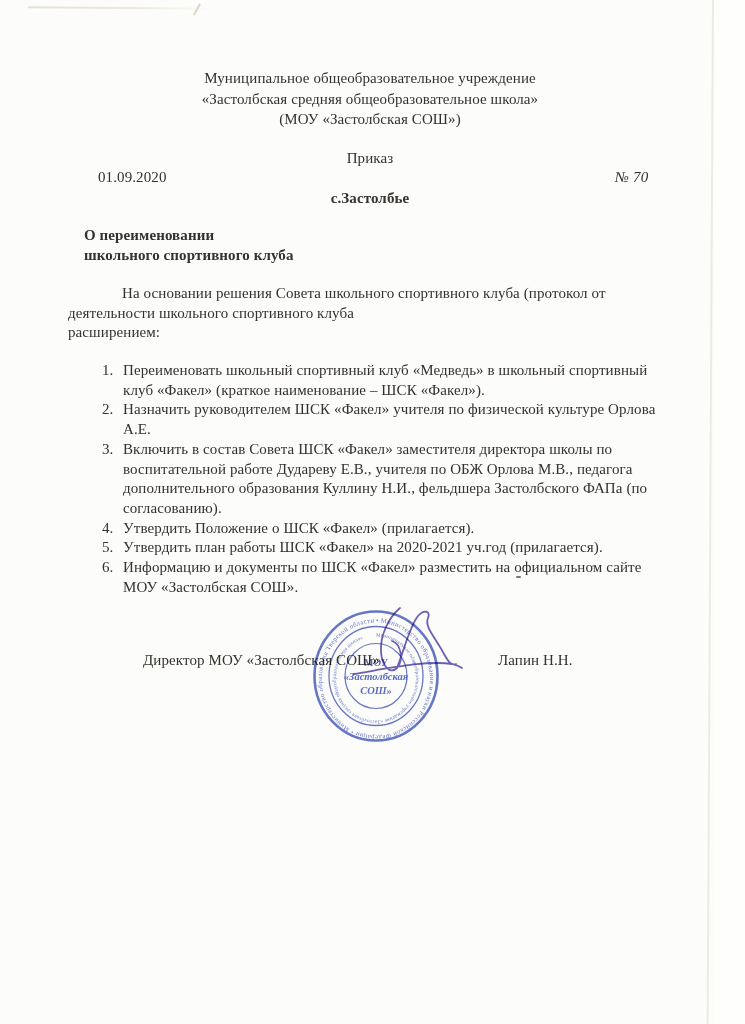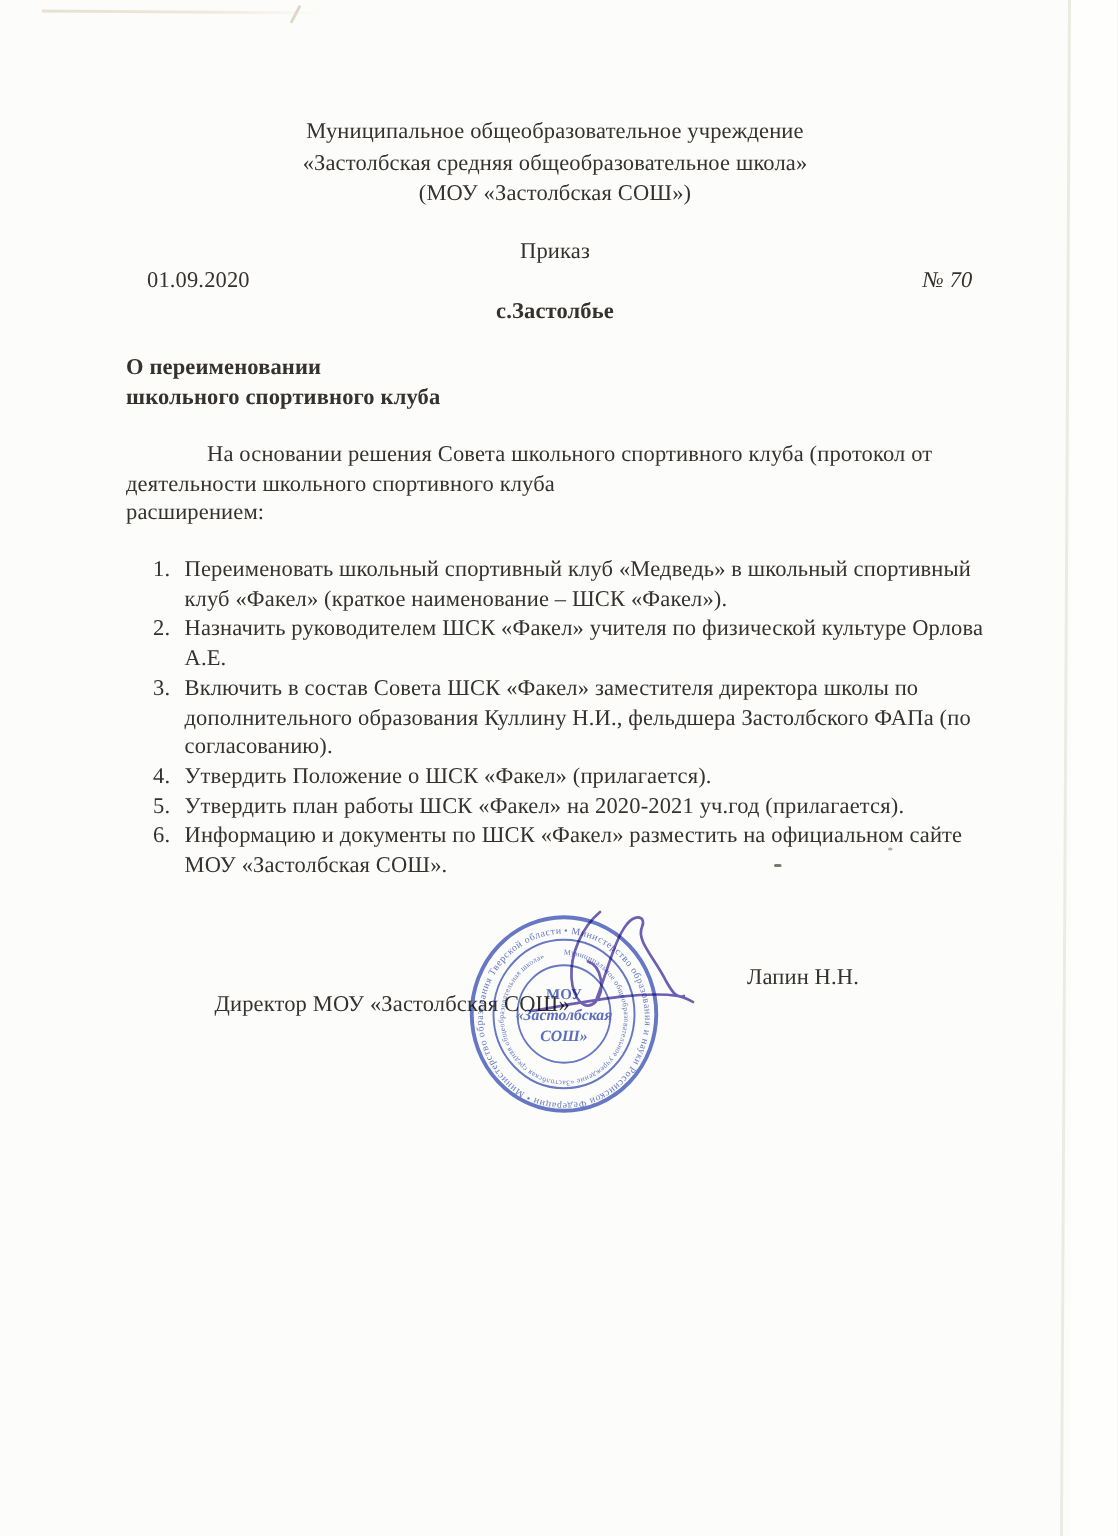--- a/index.html
+++ b/index.html
@@ -3,21 +3,21 @@
 <meta charset="utf-8">
 <style>
   html,body{margin:0;padding:0;}
   body{background:#e9e9e9;font-family:"Liberation Serif","DejaVu Serif",serif;}
   .page{
     position:relative;width:745px;height:1024px;margin:0 auto;
     background:#fcfcfa;overflow:hidden;color:#34312e;
   }
   .line{position:absolute;white-space:nowrap;}
   .centered{position:absolute;left:70px;width:600px;text-align:center;}
-  .doc-text{font-size:15px;line-height:19.7px;letter-spacing:0.1px;margin-top:10px;}
+  .doc-text{font-size:15px;line-height:19.7px;letter-spacing:0.1px;}
   .header-block div{line-height:20.5px;}
   .subject-block div,.preamble-block div{white-space:nowrap;}
   .preamble-block .indent{padding-left:54px;}
   .list-block{position:absolute;left:102px;top:361px;}
   .list-item{position:relative;padding-left:21px;}
   .list-item .num{position:absolute;left:0;top:0;}
   .list-item div{white-space:nowrap;}
   .scan-top-line{position:absolute;left:28px;top:7px;width:186px;height:2px;
     background:linear-gradient(90deg,#e6e2d2,#eee9da 60%,transparent);transform:rotate(0.4deg);}
   .scan-top-tick{position:absolute;left:196px;top:3px;width:2px;height:13px;
@@ -54,40 +54,41 @@
   <div class="line doc-text" style="left:98px;top:168px;">01.09.2020</div>
   <div class="line doc-text" style="left:615px;top:168px;font-style:italic;">№ 70</div>
 
   <div class="centered doc-text" style="top:189px;font-weight:bold;">с.Застолбье</div>
 
   <div class="doc-text subject-block" style="position:absolute;left:84px;top:226px;font-weight:bold;">
     <div>О переименовании</div>
     <div>школьного спортивного клуба</div>
   </div>
 
-  <div class="doc-text preamble-block" style="position:absolute;left:84px;top:284px;">
+  <div class="doc-text preamble-block" style="position:absolute;left:68px;top:284px;">
     <div class="indent">На основании решения Совета школьного спортивного клуба (протокол от</div>
     <div>деятельности школьного спортивного клуба</div>
     <div>расширением:</div>
   </div>
 
   <div class="doc-text list-block">
     <div class="list-item">
       <span class="num">1.</span>
       <div>Переименовать школьный спортивный клуб «Медведь» в школьный спортивный</div>
       <div>клуб «Факел» (краткое наименование – ШСК «Факел»).</div>
     </div>
     <div class="list-item">
       <span class="num">2.</span>
       <div>Назначить руководителем ШСК «Факел» учителя по физической культуре Орлова</div>
       <div>А.Е.</div>
     </div>
     <div class="list-item">
       <span class="num">3.</span>
       <div>Включить в состав Совета  ШСК «Факел» заместителя директора школы по</div>
+      <div>воспитательной работе Дудареву Е.В., учителя по ОБЖ Орлова М.В., педагога</div>
       <div>дополнительного образования Куллину Н.И., фельдшера Застолбского ФАПа (по</div>
       <div>согласованию).</div>
     </div>
     <div class="list-item">
       <span class="num">4.</span>
       <div>Утвердить Положение о ШСК «Факел» (прилагается).</div>
     </div>
     <div class="list-item">
       <span class="num">5.</span>
       <div>Утвердить план работы ШСК «Факел» на 2020-2021 уч.год (прилагается).</div>
@@ -96,21 +97,21 @@
       <span class="num">6.</span>
       <div>Информацию и документы по ШСК «Факел» разместить на официальном сайте</div>
       <div>МОУ «Застолбская СОШ».</div>
     </div>
   </div>
 
   <div class="speck-dash"></div>
   <div class="speck-dot"></div>
 
   <div class="line doc-text" style="left:143px;top:651px;">Директор МОУ «Застолбская СОШ»</div>
-  <div class="line doc-text" style="left:498px;top:633px;">Лапин Н.Н.</div>
+  <div class="line doc-text" style="left:498px;top:651px;">Лапин Н.Н.</div>
 
   <svg class="stamp-svg" width="128" height="134" viewBox="0 0 128 134">
     <g stroke="#5b6ec4" fill="none">
       <ellipse cx="64" cy="67" rx="61.5" ry="64.5" stroke-width="2.6"></ellipse>
       <ellipse cx="64" cy="67" rx="47" ry="49.5" stroke-width="1.3"></ellipse>
       <ellipse cx="64" cy="67" rx="31" ry="32.5" stroke-width="1.2"></ellipse>
     </g>
     <defs>
       <path id="stampOuterPath" d="M 64 13.5 A 54 56.5 0 1 1 63.9 13.5"></path>
       <path id="stampInnerPath" d="M 64 27.5 A 40 42 0 1 1 63.9 27.5"></path>

